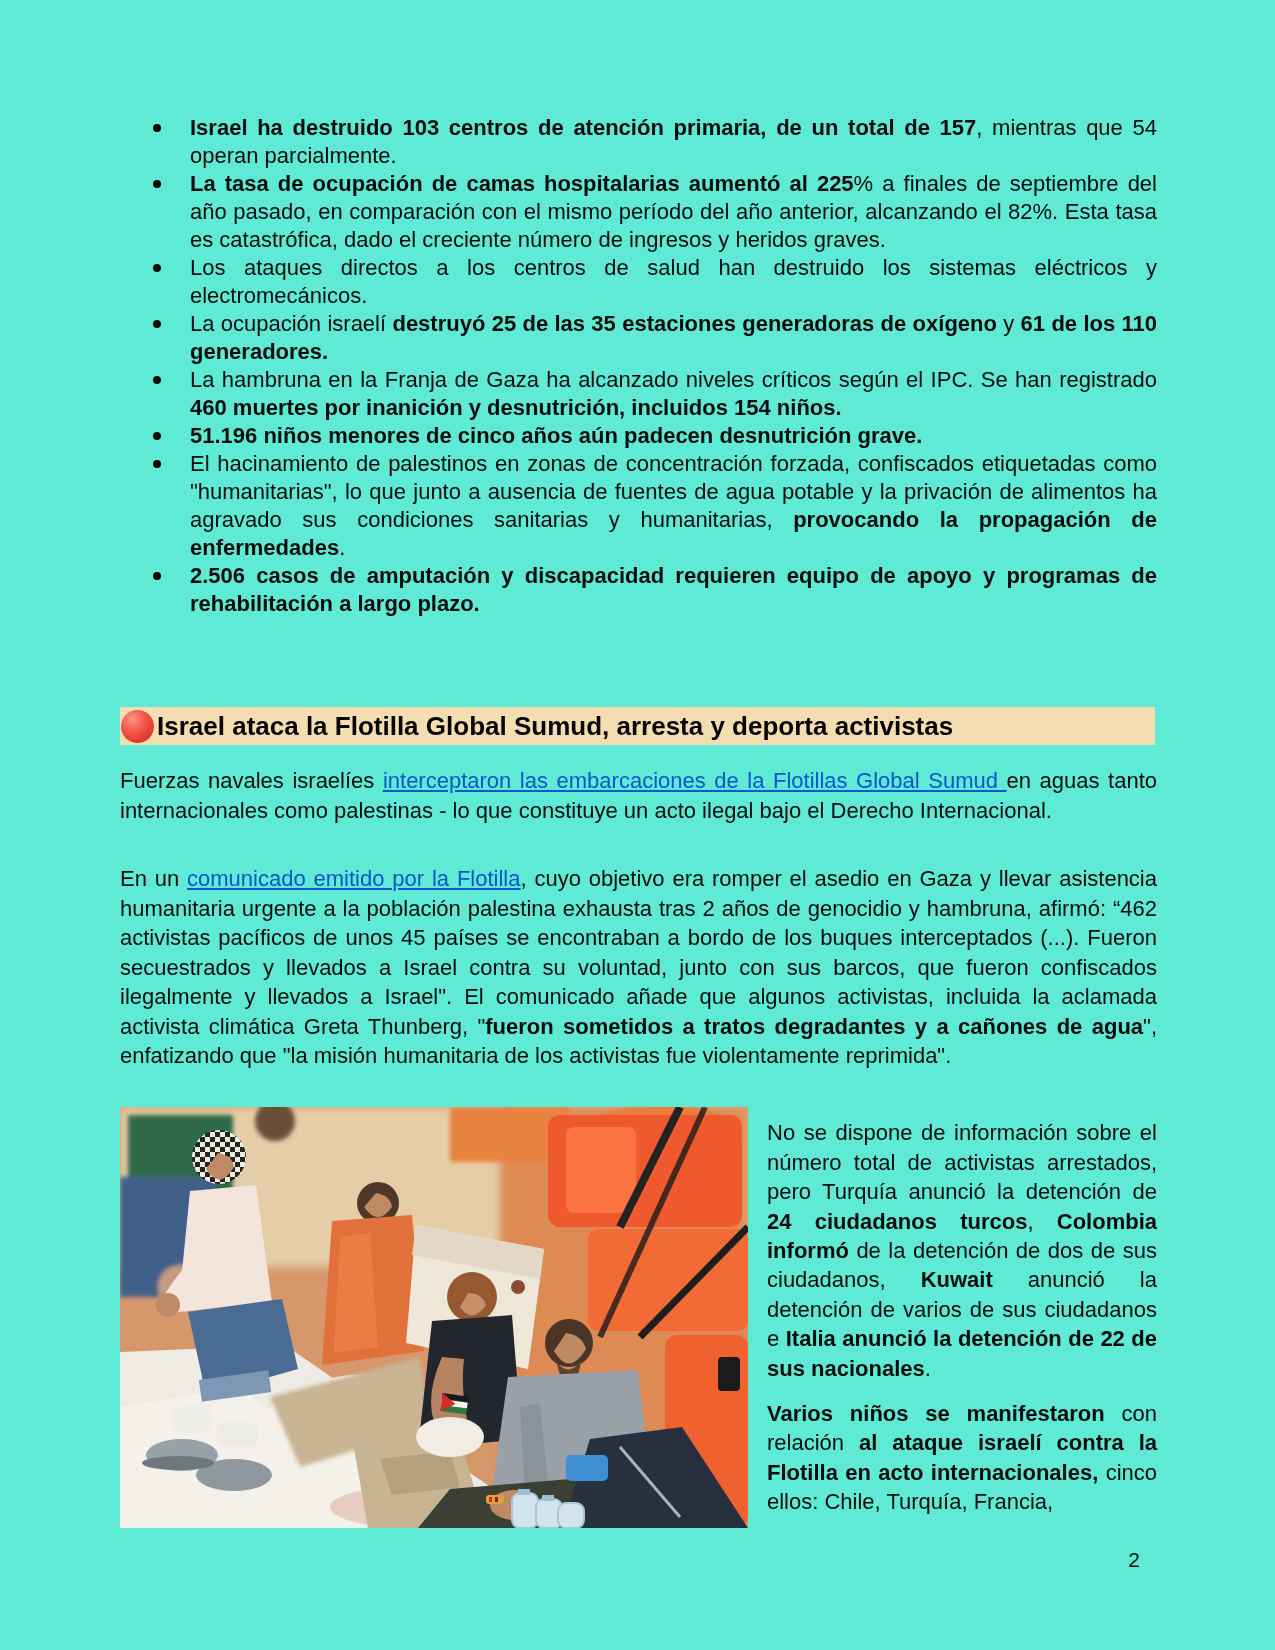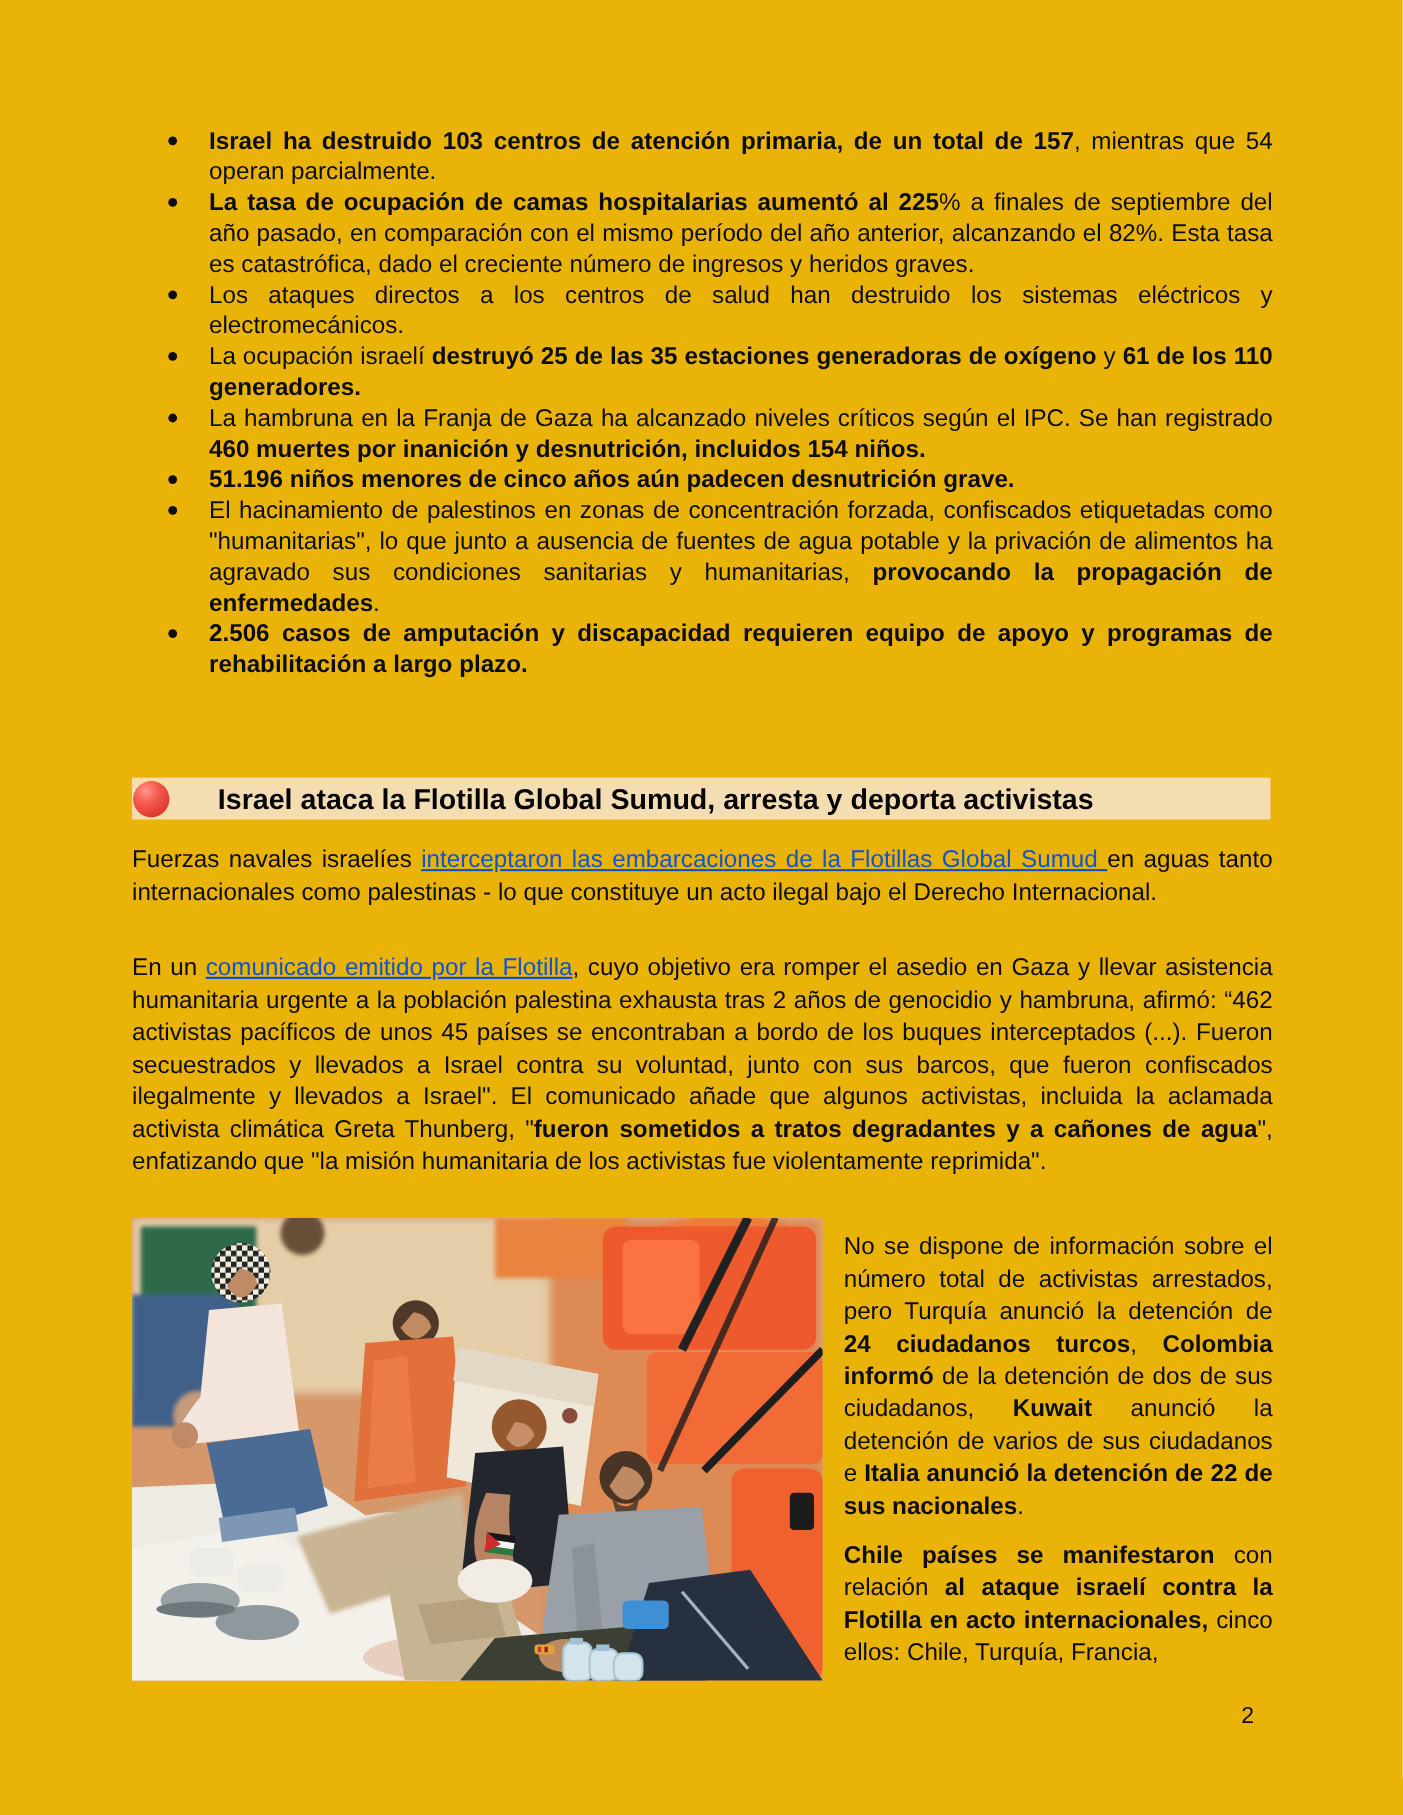--- a/index.html
+++ b/index.html
@@ -1,26 +1,26 @@
 <!DOCTYPE html>
 <html><head>
 <meta charset="utf-8">
 <style>
   html,body{margin:0;padding:0;}
   body{background:#ffffff;font-family:"Liberation Sans","DejaVu Sans",sans-serif;color:#0d0d0d;}
-  .page{position:relative;width:1275px;height:1650px;background:#eab308;overflow:hidden;}
+  .page{position:relative;width:1275px;height:1650px;background:#5eead4;overflow:hidden;}
 
   
   .bullet-list{position:absolute;left:120px;top:114px;width:1037px;}
   .bullet-item{position:relative;padding-left:70px;font-size:22px;line-height:28px;text-align:justify;}
   .bullet-dot{position:absolute;left:33px;top:10px;width:8px;height:8px;border-radius:50%;background:#0d0d0d;}
   .b{font-weight:bold;}
 
   
-  .heading-bar{position:absolute;left:120px;top:707px;width:1035px;height:38px;background:#f5ddb2;display:flex;align-items:center;gap:41px;}
+  .heading-bar{position:absolute;left:120px;top:707px;width:1035px;height:38px;background:#f5ddb2;display:flex;align-items:center;}
   .emoji-red-circle{display:inline-block;width:33px;height:33px;border-radius:50%;flex:0 0 auto;margin-left:1px;margin-right:3px;
     background:radial-gradient(circle at 35% 28%, #ff9488 0%, #f4584b 38%, #e13b2f 72%, #c1271e 100%);}
   .heading-text{font-weight:bold;font-size:26px;line-height:38px;white-space:nowrap;color:#050505;}
 
   
   .para{position:absolute;left:120px;width:1037px;font-size:22px;line-height:29.5px;text-align:justify;}
   #para1{top:766px;}
   #para2{top:864px;}
   a.doc-link{color:#1155cc;cursor:pointer;}
 
@@ -187,19 +187,19 @@
         </g>
         <rect x="398" y="382" width="12" height="6" fill="#9fc0d2"></rect>
         <rect x="422" y="388" width="12" height="6" fill="#9fc0d2"></rect>
 
         <ellipse cx="330" cy="330" rx="34" ry="20" fill="#f1ede4"></ellipse>
       </svg>
     </div>
 
     <div class="side-col">
       <p class="colpara"><span>No se dispone de información sobre el número total de activistas arrestados, pero Turquía anunció la detención de </span><span class="b">24 ciudadanos turcos</span><span>, </span><span class="b">Colombia informó</span><span> de la detención de dos de sus ciudadanos, </span><span class="b">Kuwait</span><span> anunció la detención de varios de sus ciudadanos e </span><span class="b">Italia anunció la detención de 22 de sus nacionales</span><span>.</span></p>
-      <p class="colpara"><span class="b">Chile países se manifestaron</span><span> con relación </span><span class="b">al ataque israelí contra la Flotilla en acto internacionales,</span><span> cinco ellos: Chile, Turquía,  Francia,</span></p>
+      <p class="colpara"><span class="b">Varios niños se manifestaron</span><span> con relación </span><span class="b">al ataque israelí contra la Flotilla en acto internacionales,</span><span> cinco ellos: Chile, Turquía,  Francia,</span></p>
     </div>
   </div>
 
   <div class="page-number">2</div>
 
 </div>
 
 </body></html>

